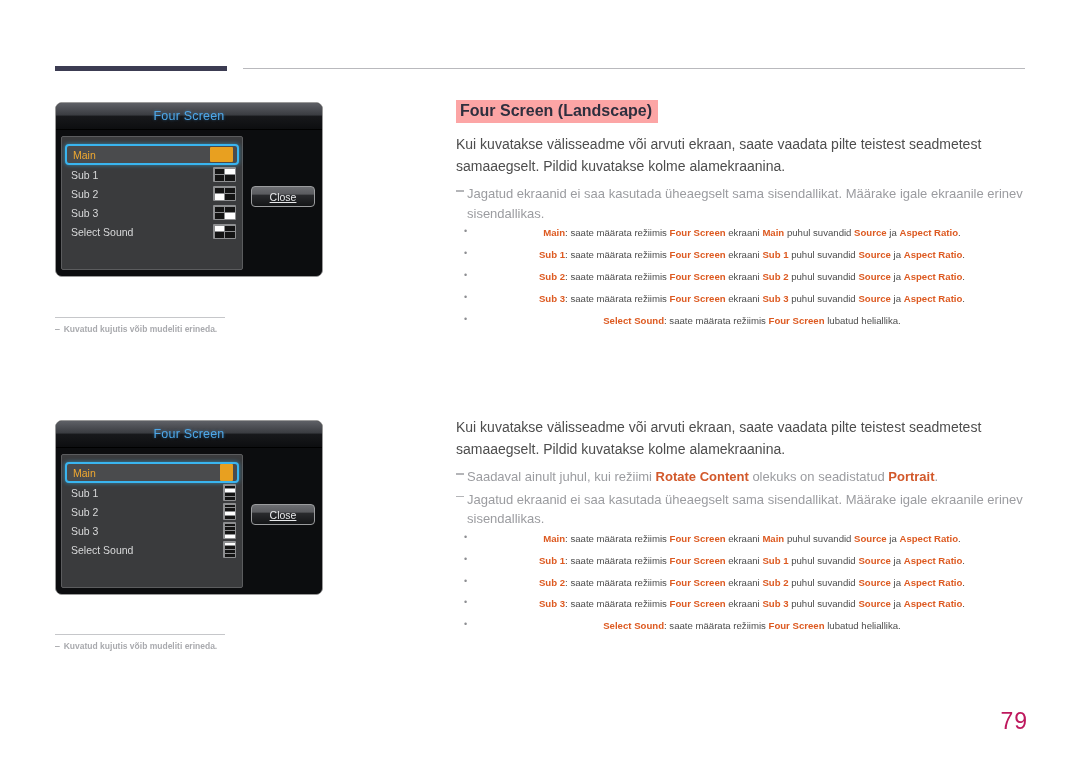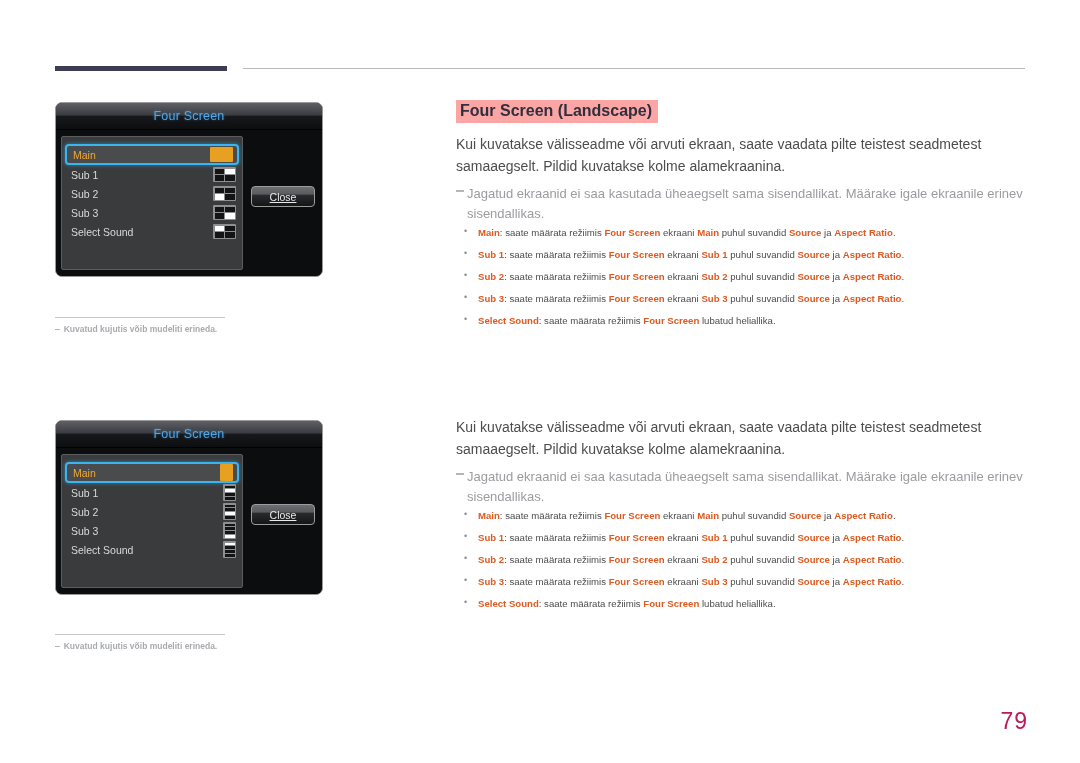--- a/index.html
+++ b/index.html
@@ -224,20 +224,21 @@
     width: 8px;
     height: 1.5px;
     background: #b4b5b8;
   }
   .note b { color: #d2582a; font-weight: bold; }
 
   ul.bullets {
     list-style: none;
     margin: 3px 0 0 0;
     padding: 0;
+    text-align: center;
   }
   ul.bullets li {
     position: relative;
     padding-left: 22px;
     font-size: 9.6px;
     line-height: 1.55;
     color: #4d4d4d;
     margin-bottom: 7px;
   }
   ul.bullets li::before {
@@ -405,20 +406,21 @@
       <li><b>Sub 1</b><span>: saate määrata režiimis </span><b>Four Screen</b><span> ekraani </span><b>Sub 1</b><span> puhul suvandid </span><b>Source</b><span> ja </span><b>Aspect Ratio</b><span>.</span></li>
       <li><b>Sub 2</b><span>: saate määrata režiimis </span><b>Four Screen</b><span> ekraani </span><b>Sub 2</b><span> puhul suvandid </span><b>Source</b><span> ja </span><b>Aspect Ratio</b><span>.</span></li>
       <li><b>Sub 3</b><span>: saate määrata režiimis </span><b>Four Screen</b><span> ekraani </span><b>Sub 3</b><span> puhul suvandid </span><b>Source</b><span> ja </span><b>Aspect Ratio</b><span>.</span></li>
       <li><b>Select Sound</b><span>: saate määrata režiimis </span><b>Four Screen</b><span> lubatud heliallika.</span></li>
     </ul>
 </div>
 
 <div class="col" style="top:417px;">
   <p class="body">Kui kuvatakse välisseadme või arvuti ekraan, saate vaadata pilte teistest seadmetest samaaegselt. Pildid kuvatakse kolme alamekraanina.</p>
   <div>
+      <div class="note"><span>Saadaval ainult juhul, kui režiimi </span><b>Rotate Content</b><span> olekuks on seadistatud </span><b>Portrait</b><span>.</span></div>
       <div class="note"><span>Jagatud ekraanid ei saa kasutada üheaegselt sama sisendallikat. Määrake igale ekraanile erinev sisendallikas.</span></div>
     </div>
   <ul class="bullets">
       <li><b>Main</b><span>: saate määrata režiimis </span><b>Four Screen</b><span> ekraani </span><b>Main</b><span> puhul suvandid </span><b>Source</b><span> ja </span><b>Aspect Ratio</b><span>.</span></li>
       <li><b>Sub 1</b><span>: saate määrata režiimis </span><b>Four Screen</b><span> ekraani </span><b>Sub 1</b><span> puhul suvandid </span><b>Source</b><span> ja </span><b>Aspect Ratio</b><span>.</span></li>
       <li><b>Sub 2</b><span>: saate määrata režiimis </span><b>Four Screen</b><span> ekraani </span><b>Sub 2</b><span> puhul suvandid </span><b>Source</b><span> ja </span><b>Aspect Ratio</b><span>.</span></li>
       <li><b>Sub 3</b><span>: saate määrata režiimis </span><b>Four Screen</b><span> ekraani </span><b>Sub 3</b><span> puhul suvandid </span><b>Source</b><span> ja </span><b>Aspect Ratio</b><span>.</span></li>
       <li><b>Select Sound</b><span>: saate määrata režiimis </span><b>Four Screen</b><span> lubatud heliallika.</span></li>
     </ul>
 </div>

